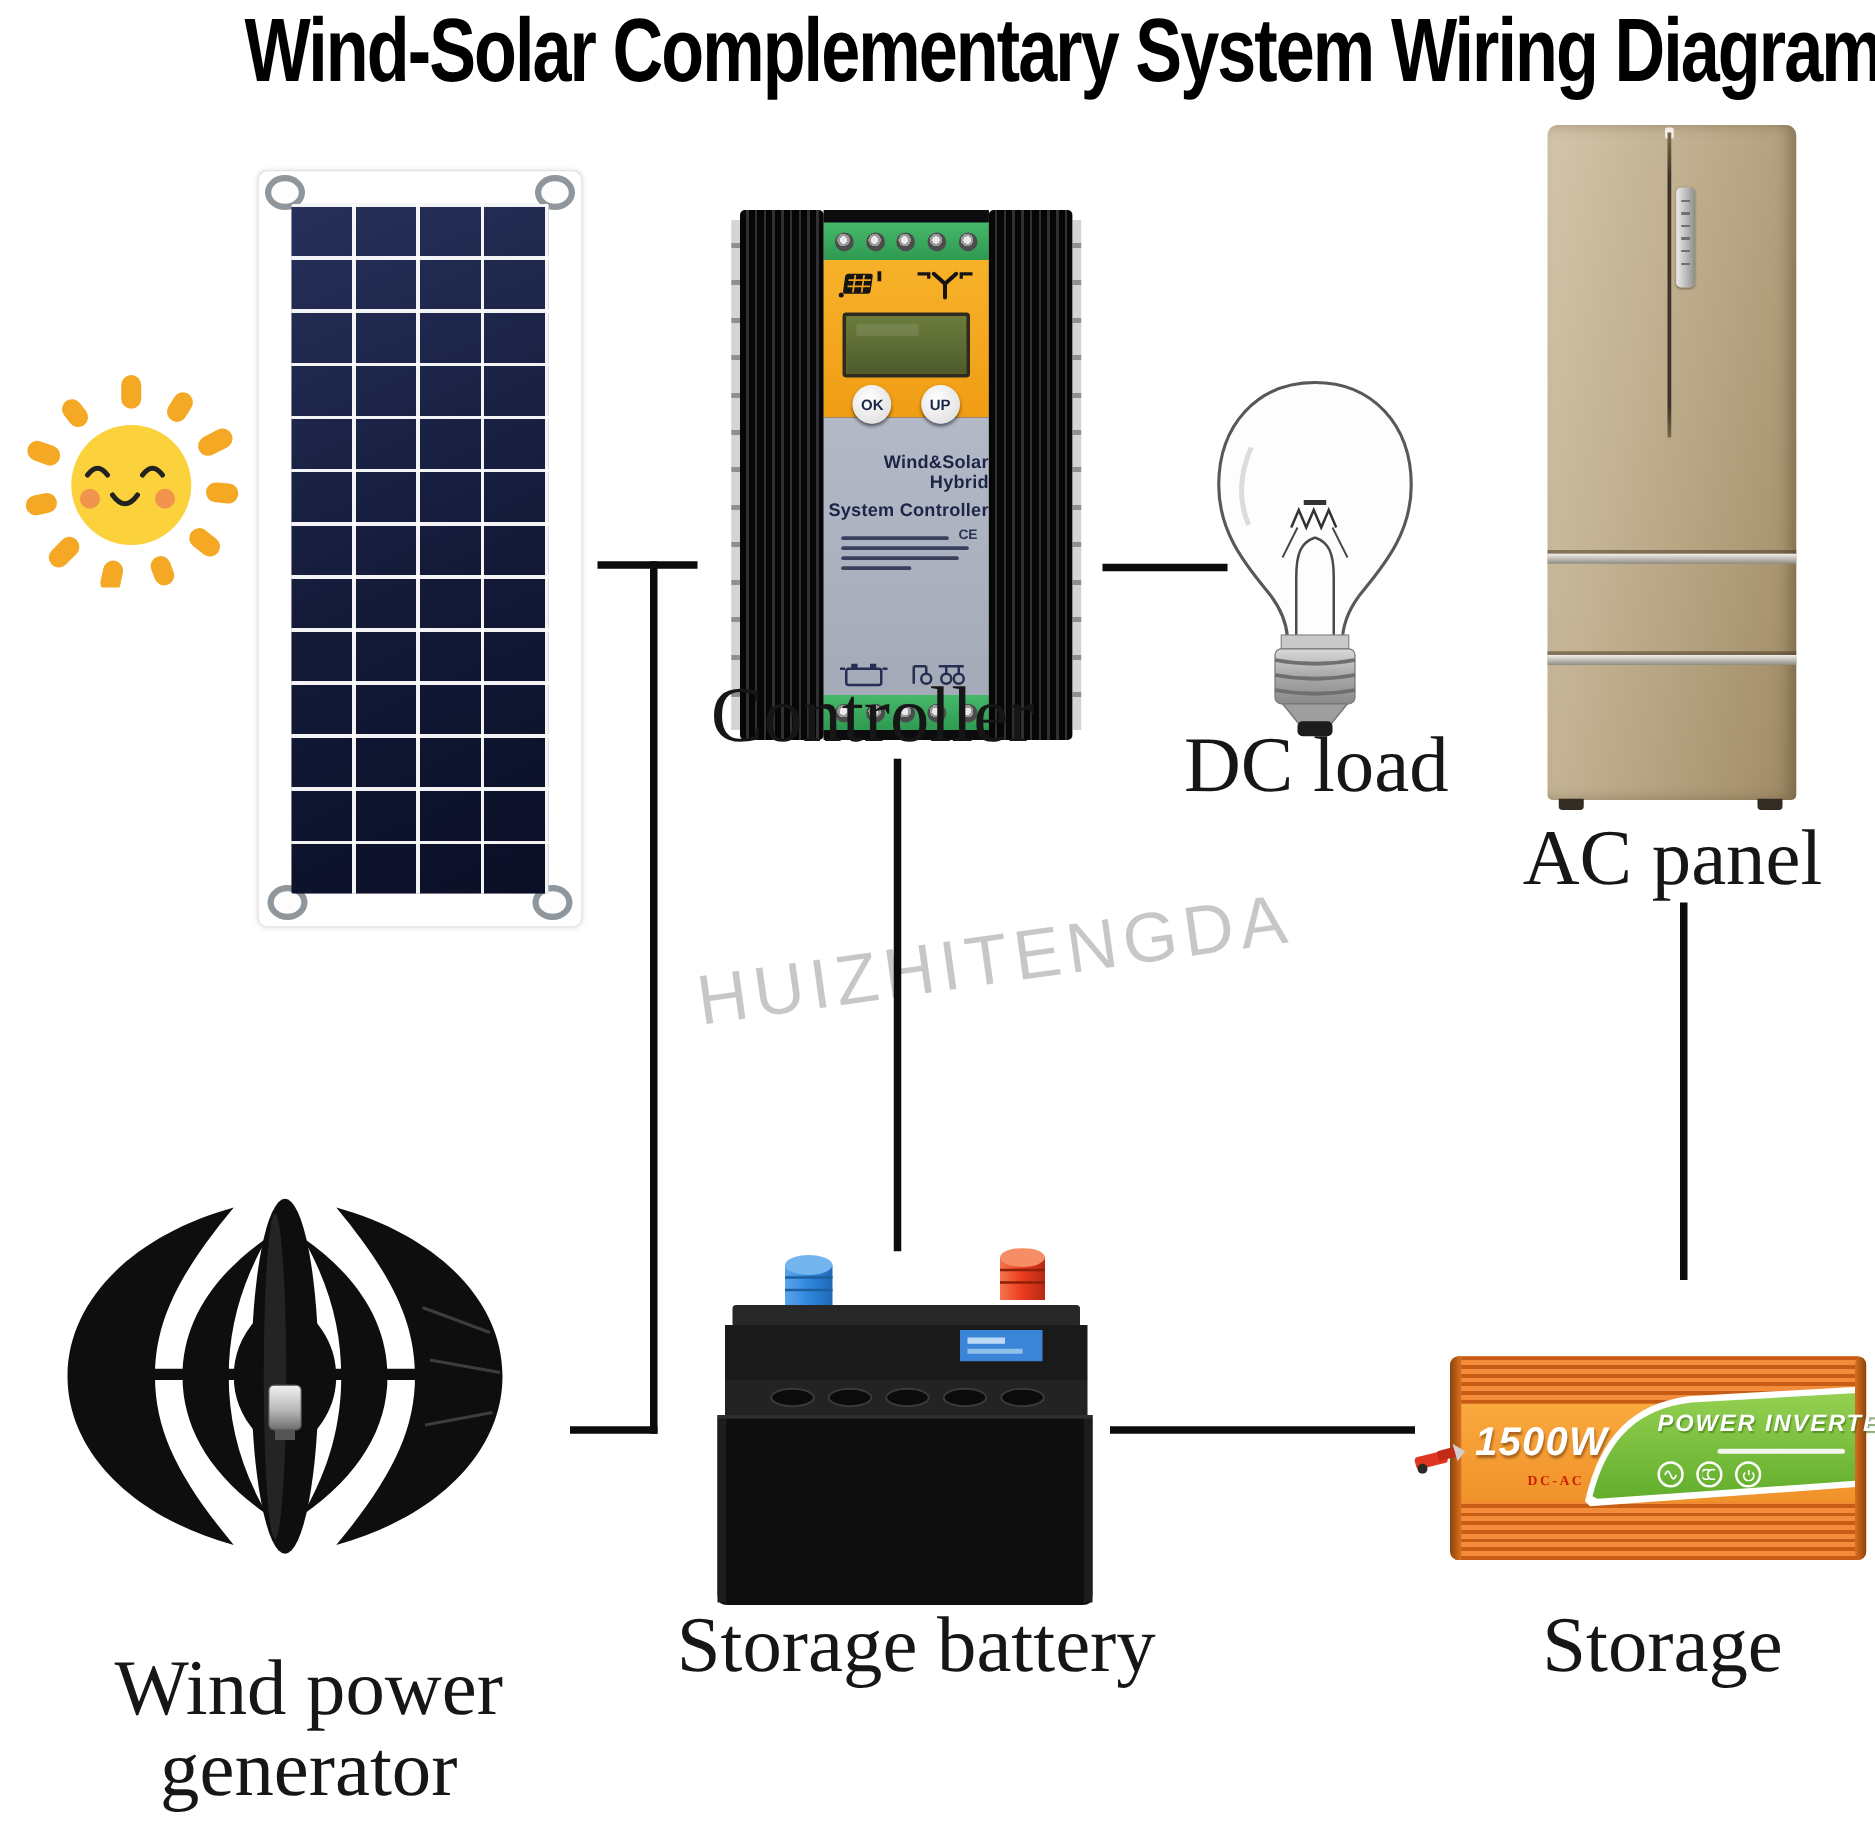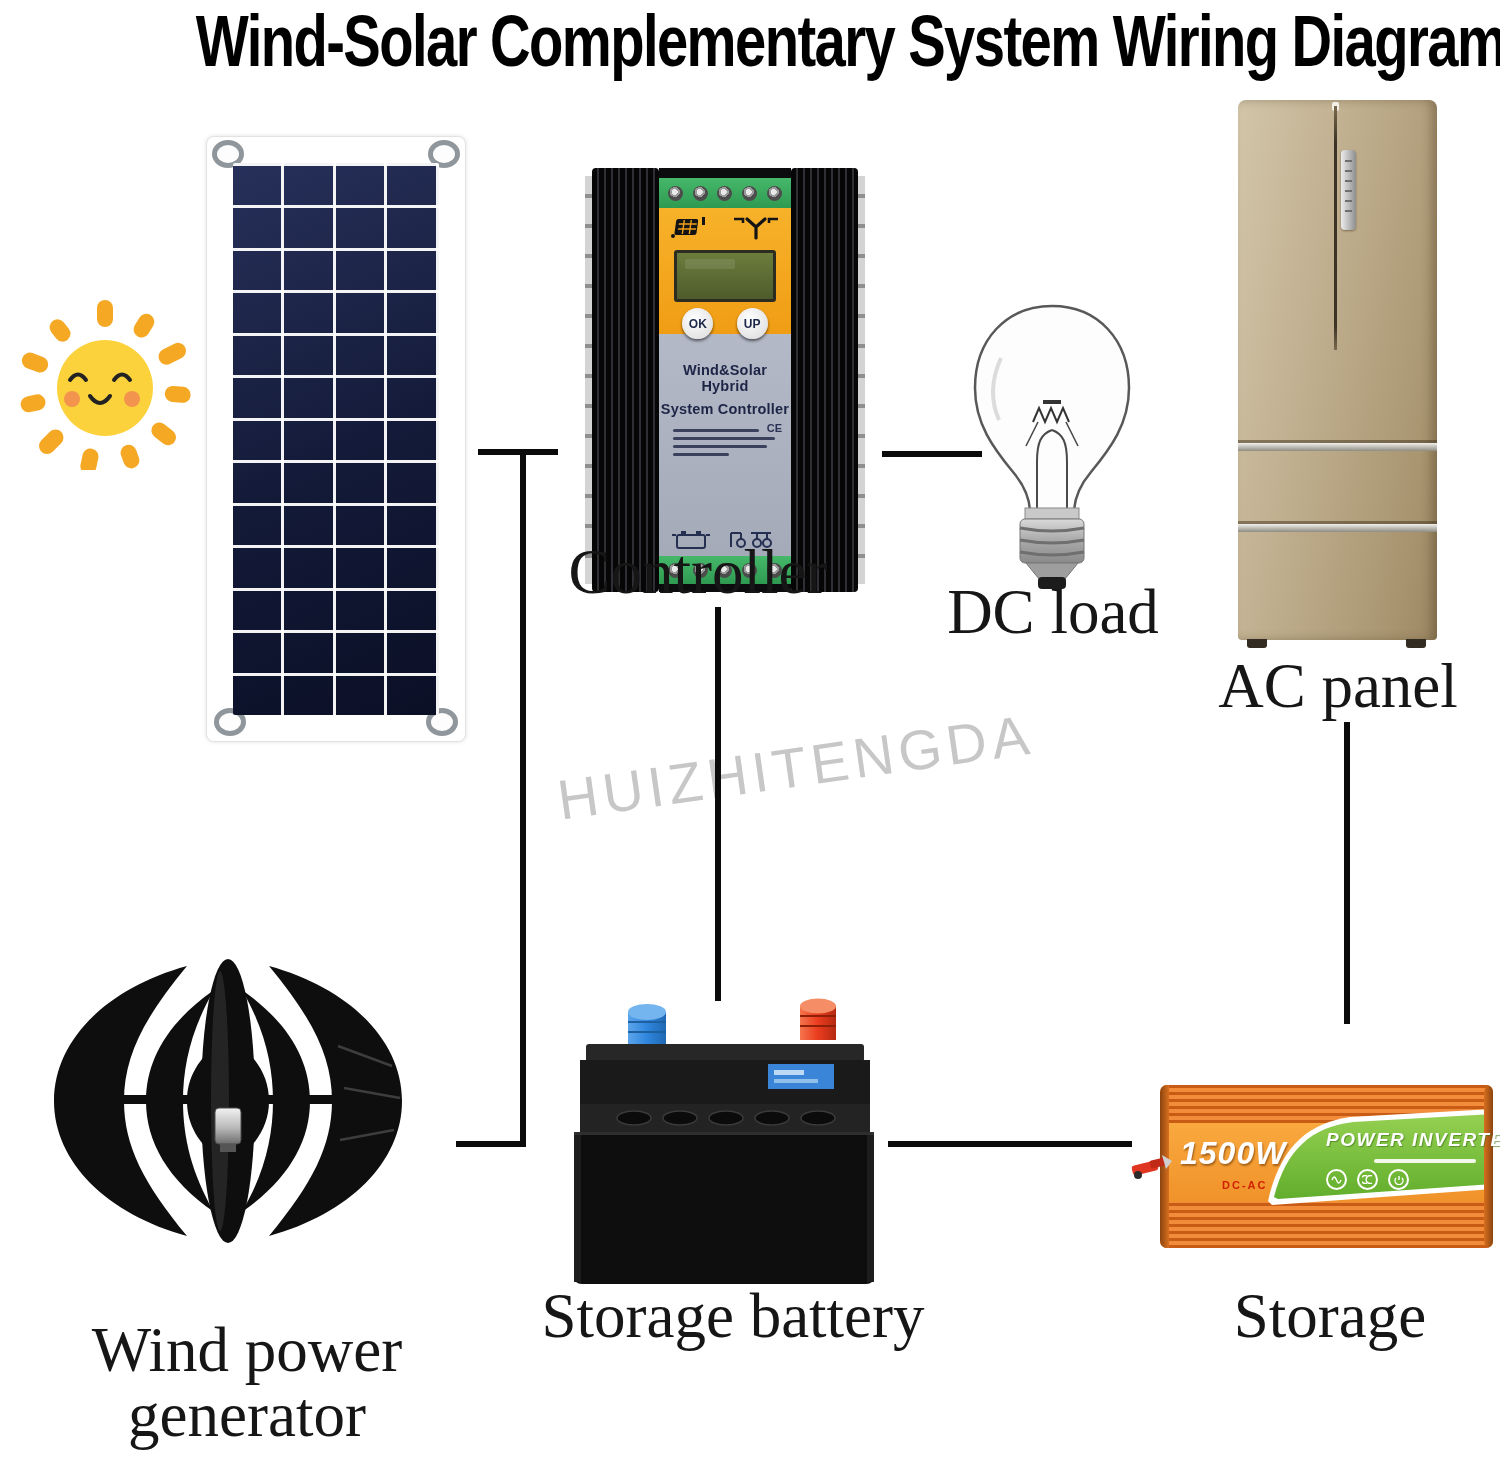--- a/index.html
+++ b/index.html
@@ -80,21 +80,21 @@
   .lcd i{position:absolute;left:8px;top:6px;width:50px;height:10px;
      background:rgba(255,255,255,.10);border-radius:2px;}
   .btns{position:absolute;left:0;right:0;top:100px;display:flex;
      justify-content:space-evenly;z-index:5;}
   .btn{width:31px;height:31px;border-radius:50%;background:radial-gradient(circle at 40% 35%,#ffffff,#d9d9d9);
      display:flex;align-items:center;justify-content:center;
      font-family:"Liberation Sans",sans-serif;font-weight:700;font-size:12px;color:#1c2748;
      box-shadow:0 2px 3px rgba(0,0,0,.55);}
   .gray-sec{flex:1;background:linear-gradient(#b4b9c7,#a5aab9);position:relative;
      color:#1c2546;font-family:"Liberation Sans",sans-serif;}
-  .dev-title{text-align:center;font-weight:700;font-size:14.5px;letter-spacing:.2px;}
+  .dev-title{text-align:right;font-weight:700;font-size:14.5px;letter-spacing:.2px;}
   .dev-title.t1{padding-top:28px;}
   .dev-title.t2{padding-top:7px;}
   .ce{position:absolute;right:9px;top:88px;font-size:11px;font-weight:700;color:#2a3354;}
   .bullets{margin:12px 0 0 14px;}
   .bullets b{display:block;height:3px;background:#39415c;border-radius:2px;margin-bottom:5px;}
   .bullets b:nth-child(1){width:86px;} .bullets b:nth-child(2){width:102px;}
   .bullets b:nth-child(3){width:94px;} .bullets b:nth-child(4){width:56px;}
   .schem{position:absolute;left:12px;bottom:5px;display:flex;gap:16px;align-items:center;}
 
   
@@ -139,21 +139,21 @@
     background:linear-gradient(#f9a93e,#f0922a);}
   #inverter .capedge{position:absolute;top:0;bottom:0;width:9px;
     background:linear-gradient(90deg,#8a4510,#d96f1e);}
   #inverter .capedge.l{left:0;border-radius:7px 0 0 7px;}
   #inverter .capedge.r{right:0;border-radius:0 7px 7px 0;transform:scaleX(-1);}
   #inverter svg.swoosh{position:absolute;inset:0;}
   .inv-power{position:absolute;left:20px;top:50px;z-index:4;
     font-family:"Liberation Sans",sans-serif;font-style:italic;font-weight:800;font-size:32px;
     color:#fff;letter-spacing:1px;text-shadow:1px 2px 2px rgba(90,40,0,.5);}
   .inv-dcac{position:absolute;left:62px;top:94px;z-index:4;
-    font-family:Liberation Sans, sans-serif;font-weight:800;font-size:11px;color:#cf2200;letter-spacing:2px;text-align:center;}
+    font-family:Liberation Serif, serif;font-weight:800;font-size:11px;color:#cf2200;letter-spacing:2px;text-align:center;}
   .inv-name{position:absolute;left:166px;top:44px;z-index:4;white-space:nowrap;
     font-family:"Liberation Sans",sans-serif;font-style:italic;font-weight:800;font-size:19px;
     color:#fff;letter-spacing:1.5px;text-shadow:1px 1px 1px rgba(60,110,20,.6);}
   .inv-sub{position:absolute;left:214px;top:74px;width:102px;height:4px;z-index:4;
     background:rgba(255,255,255,.9);border-radius:2px;}
   .inv-icons{position:absolute;left:166px;top:84px;z-index:4;display:flex;gap:10px;}
   .inv-icons .ic{width:17px;height:17px;border-radius:50%;border:2px solid #fff;
     display:flex;align-items:center;justify-content:center;}
   #clamp{position:absolute;left:-30px;top:60px;z-index:4;}
 </style>

